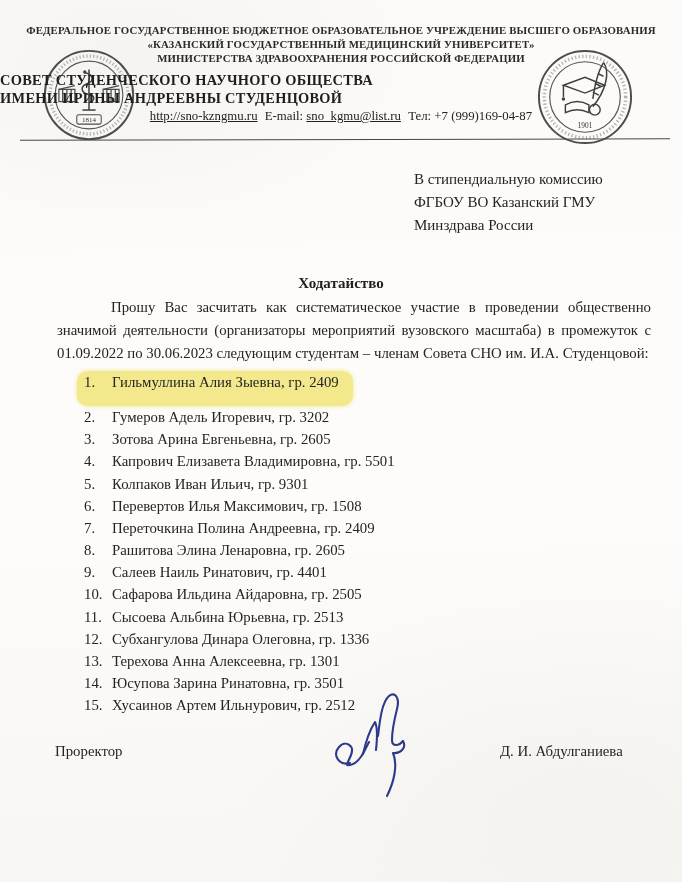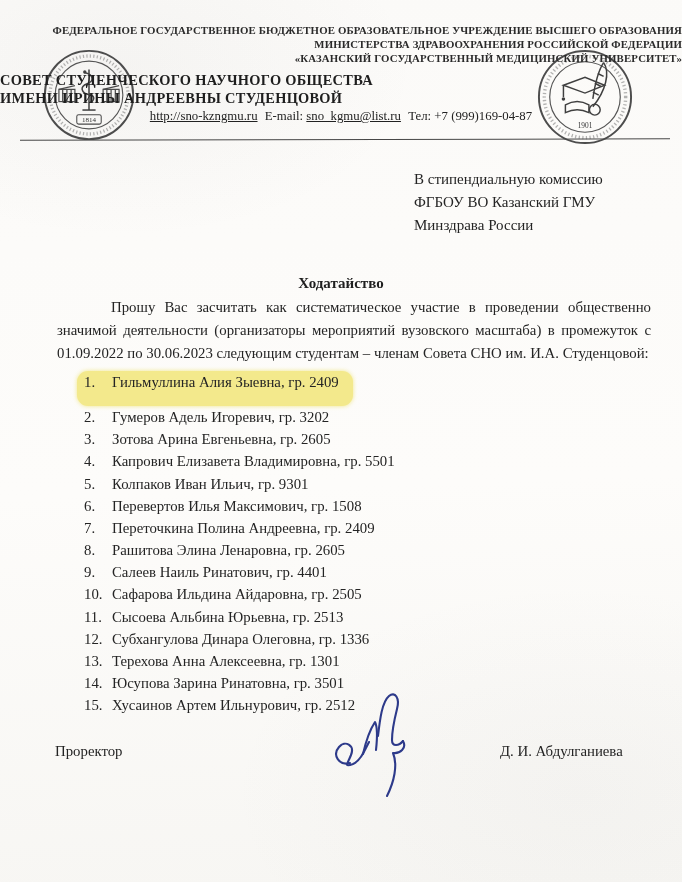--- a/index.html
+++ b/index.html
@@ -10,21 +10,21 @@
   }
   .paper{
     position:relative;width:682px;height:882px;
     background:
       radial-gradient(ellipse 420px 240px at 18% 8%, rgba(120,120,120,.05), transparent 70%),
       radial-gradient(ellipse 500px 300px at 85% 90%, rgba(150,150,150,.05), transparent 70%),
       linear-gradient(178deg,#fbfaf8 0%, #fdfcfa 55%, #f7f6f3 100%);
     color:#262626;
   }
   
-  .org-lines{position:absolute;top:23px;left:0;right:0;text-align:right;
+  .org-lines{position:absolute;top:23px;left:0;right:0;text-align:center;
     font-weight:bold;font-size:10.8px;line-height:14.2px;letter-spacing:.15px;color:#2a2a2a;}
   .society{position:absolute;top:72px;left:0;right:0;
     font-weight:bold;font-size:14.4px;line-height:17.5px;letter-spacing:.3px;color:#1e1e1e;}
   .contacts{position:absolute;top:109px;left:0;right:0;text-align:center;
     font-size:12.8px;color:#222;}
   .contacts .u{text-decoration:underline;}
   .contacts .sep{display:inline-block;width:4px;}
   .rule{position:absolute;top:139px;left:20px;right:12px;height:0;
     border-top:1.4px solid #474747;transform:rotate(-.12deg);}
   .seal{position:absolute;}
@@ -104,22 +104,22 @@
       <g stroke="#3f3f3f" stroke-width="1.5" fill="none">
         <path d="M30,58 q12,-7 24,0 l0,8 q-12,-6 -24,0 z"></path>
         <circle cx="60" cy="63" r="5.5"></circle>
       </g>
       <text x="50" y="82" text-anchor="middle" font-size="7.5" fill="#333">1901</text>
     </svg>
   </div>
 
   <div class="org-lines">
     <div>ФЕДЕРАЛЬНОЕ ГОСУДАРСТВЕННОЕ БЮДЖЕТНОЕ ОБРАЗОВАТЕЛЬНОЕ УЧРЕЖДЕНИЕ ВЫСШЕГО ОБРАЗОВАНИЯ</div>
+    <div>«КАЗАНСКИЙ ГОСУДАРСТВЕННЫЙ МЕДИЦИНСКИЙ УНИВЕРСИТЕТ»</div>
     <div>МИНИСТЕРСТВА ЗДРАВООХРАНЕНИЯ РОССИЙСКОЙ ФЕДЕРАЦИИ</div>
-    <div>«КАЗАНСКИЙ ГОСУДАРСТВЕННЫЙ МЕДИЦИНСКИЙ УНИВЕРСИТЕТ»</div>
   </div>
 
   <div class="society">
     <div>СОВЕТ СТУДЕНЧЕСКОГО НАУЧНОГО ОБЩЕСТВА</div>
     <div>ИМЕНИ ИРИНЫ АНДРЕЕВНЫ СТУДЕНЦОВОЙ</div>
   </div>
 
   <div class="contacts">
     <span class="u">http://sno-kzngmu.ru</span><span class="sep"></span>
     <span>E-mail:</span>

